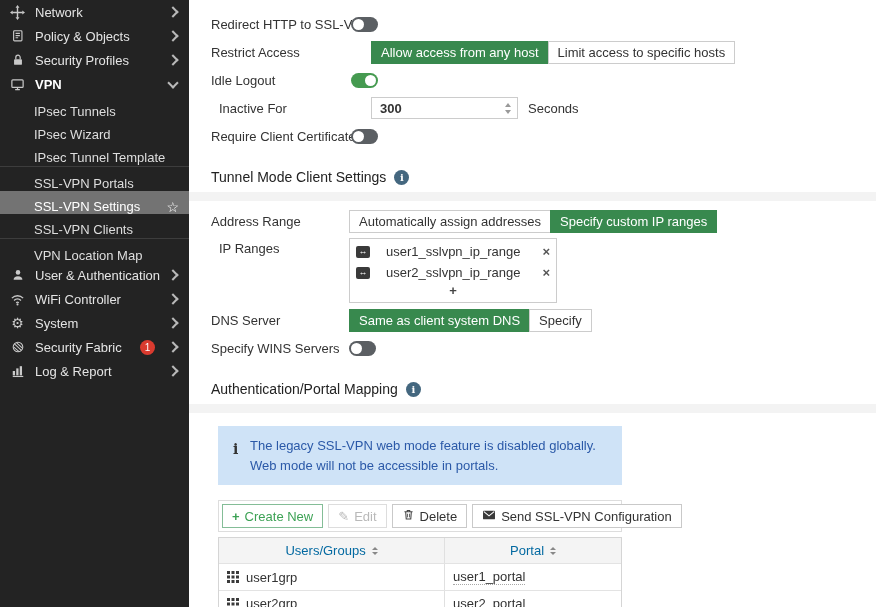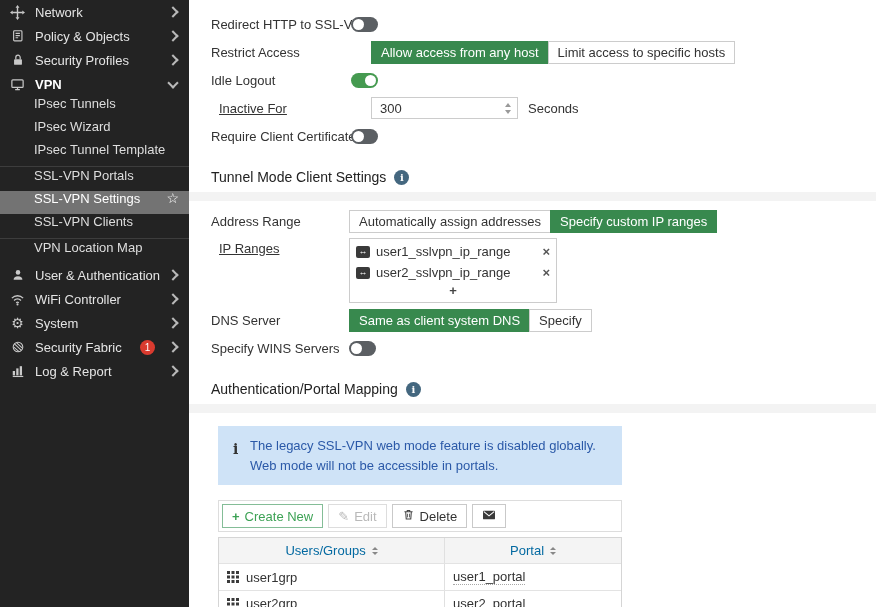--- a/index.html
+++ b/index.html
@@ -8,62 +8,62 @@
 
   
   .sidebar{position:absolute;left:0;top:0;width:189px;height:607px;background:#232323;box-sizing:border-box;}
   .s-item{display:flex;align-items:center;gap:9px;height:24px;padding:0 10px 0 9px;color:#e4e4e4;cursor:pointer;}
   .s-item .s-label{flex:1;white-space:nowrap;}
   .s-item.expanded .s-label{font-weight:bold;color:#fff;}
   .s-icon{width:17px;display:flex;justify-content:center;align-items:center;flex:none;}
   .gear-glyph{color:#c9c9c9;font-size:14px;line-height:1;}
   .chev{width:6px;height:6px;border-right:2px solid #b9b9b9;border-bottom:2px solid #b9b9b9;transform:rotate(-45deg);flex:none;margin-right:2px;}
   .chev.down{transform:rotate(45deg);margin-top:-3px;}
-  .sub{display:flex;align-items:flex-start;height:23px;padding:0 10px 0 34px;color:#dedede;cursor:pointer;white-space:nowrap;}
+  .sub{display:flex;align-items:flex-end;height:23px;padding:0 10px 0 34px;color:#dedede;cursor:pointer;white-space:nowrap;}
   .sub.active{background:#737373;color:#fff;justify-content:space-between;}
   .star{color:#fff;font-size:14px;line-height:1;}
   .s-div{border-top:1px solid #3d3d3d;height:0;margin:1px 0;}
   .badge-red{width:15px;height:15px;border-radius:50%;background:#da3b2f;color:#fff;font-size:10px;display:flex;align-items:center;justify-content:center;margin-right:5px;flex:none;}
 
   
   .main{position:absolute;left:189px;top:0;width:687px;height:607px;background:#fff;}
   .frow{display:flex;align-items:center;margin:0 0 4px 22px;min-height:22px;}
   .flabel{width:160px;flex:none;box-sizing:border-box;color:#333;}
   .t2 .flabel{width:138px;}
-  .indent{padding-left:8px;text-decoration:underline;}
+  .indent{padding-left:8px;}
   .form{padding-top:13px;}
   .t2{padding-top:7px;}
 
   
   .tog{width:27px;height:15px;border-radius:8px;position:relative;display:inline-block;cursor:pointer;flex:none;}
   .tog.off{background:#5b5f63;}
   .tog.on{background:#459a50;}
   .tog::after{content:"";position:absolute;top:2px;width:11px;height:11px;border-radius:50%;background:#fff;}
   .tog.off::after{left:2px;}
   .tog.on::after{right:2px;}
   .form1 .tog{margin-left:-20px;}
 
   
   .seggroup{display:inline-flex;}
   .seg{border:1px solid #ccc;background:#fff;color:#333;font-family:"Liberation Sans",sans-serif;font-size:13px;padding:3px 9px;cursor:pointer;white-space:nowrap;}
   .seg + .seg{margin-left:-1px;}
   .seg.active{background:#38894e;border-color:#38894e;color:#fff;}
 
   
   .numinput{width:147px;height:22px;border:1px solid #ccc;display:flex;align-items:center;box-sizing:border-box;background:#fff;}
-  .numinput .val{flex:1;padding-left:8px;}
+  .numinput .val{flex:1;padding-left:8px;font-weight:bold;}
   .spin{display:flex;flex-direction:column;gap:3px;padding:0 6px;cursor:pointer;}
   .spin i{width:0;height:0;border-left:3.5px solid transparent;border-right:3.5px solid transparent;display:block;}
   .spin .up{border-bottom:4px solid #999;}
   .spin .dn{border-top:4px solid #999;}
   .unit{margin-left:10px;}
 
   
   .ipbox{width:208px;border:1px solid #ccc;background:#fff;padding:2px 6px;box-sizing:border-box;}
-  .iprow{display:flex;align-items:center;gap:6px;height:21px;}
+  .iprow{display:flex;align-items:center;gap:16px;height:21px;}
   .iprow .x{margin-left:auto;color:#555;font-weight:bold;font-size:13px;cursor:pointer;line-height:1;}
   .ipr{display:inline-flex;align-items:center;justify-content:center;width:14px;height:12px;background:#3a3a3a;border-radius:2px;color:#fff;font-size:9px;line-height:1;flex:none;}
   .ipr::before{content:"\2194";}
   .plusrow{text-align:center;color:#444;font-weight:bold;height:17px;line-height:15px;cursor:pointer;}
 
   
   .section-h{display:flex;align-items:center;gap:8px;margin:22px 0 7px 0;padding-left:22px;font-size:14px;color:#222;}
   .info-i{width:15px;height:15px;border-radius:50%;background:#44677f;color:#fff;font-size:10px;font-weight:bold;font-family:"DejaVu Serif",serif;display:flex;align-items:center;justify-content:center;cursor:pointer;}
   .band{height:9px;background:#f3f3f3;}
 
@@ -321,20 +321,21 @@
               <path d="M3 4.5h10M6.5 4.5V3h3v1.5M4.5 4.5l.7 9h5.6l.7-9"></path>
               <path d="M6.8 7v4.5M9.2 7v4.5" stroke-width="1"></path>
             </svg></span>
         <span>Delete</span>
       </button>
       <button class="tbtn">
         <span><svg width="14" height="12" viewBox="0 0 16 14">
               <rect x="1" y="2" width="14" height="10" rx="1" fill="#3a3a3a"></rect>
               <path d="M2 3l6 5 6-5" stroke="#fff" stroke-width="1.2" fill="none"></path>
             </svg></span>
+        <span>Send SSL-VPN Configuration</span>
       </button>
     </div>
 
     <div class="tbl">
       <div class="tr thead">
         <div class="cell c1">
           <span>Users/Groups</span>
           <span class="sort">
               <i class="up"></i>
               <i class="dn"></i>

